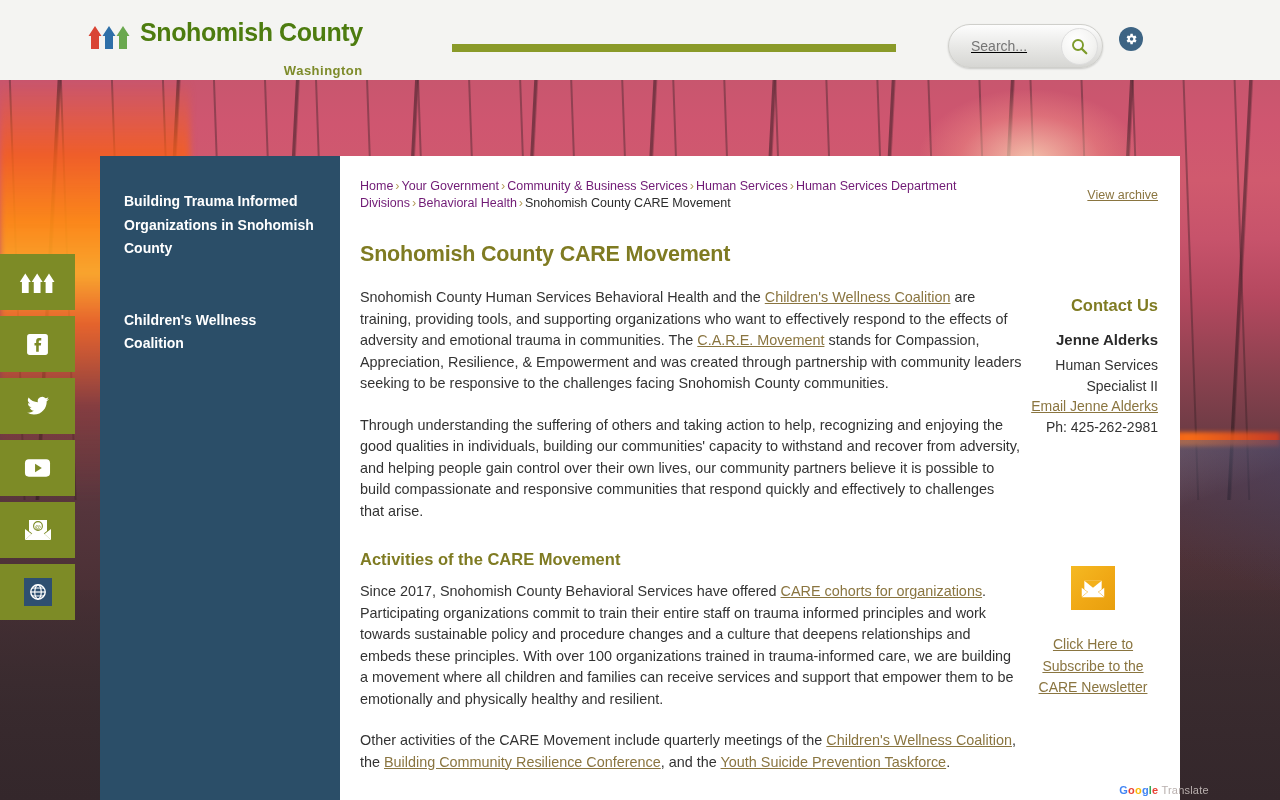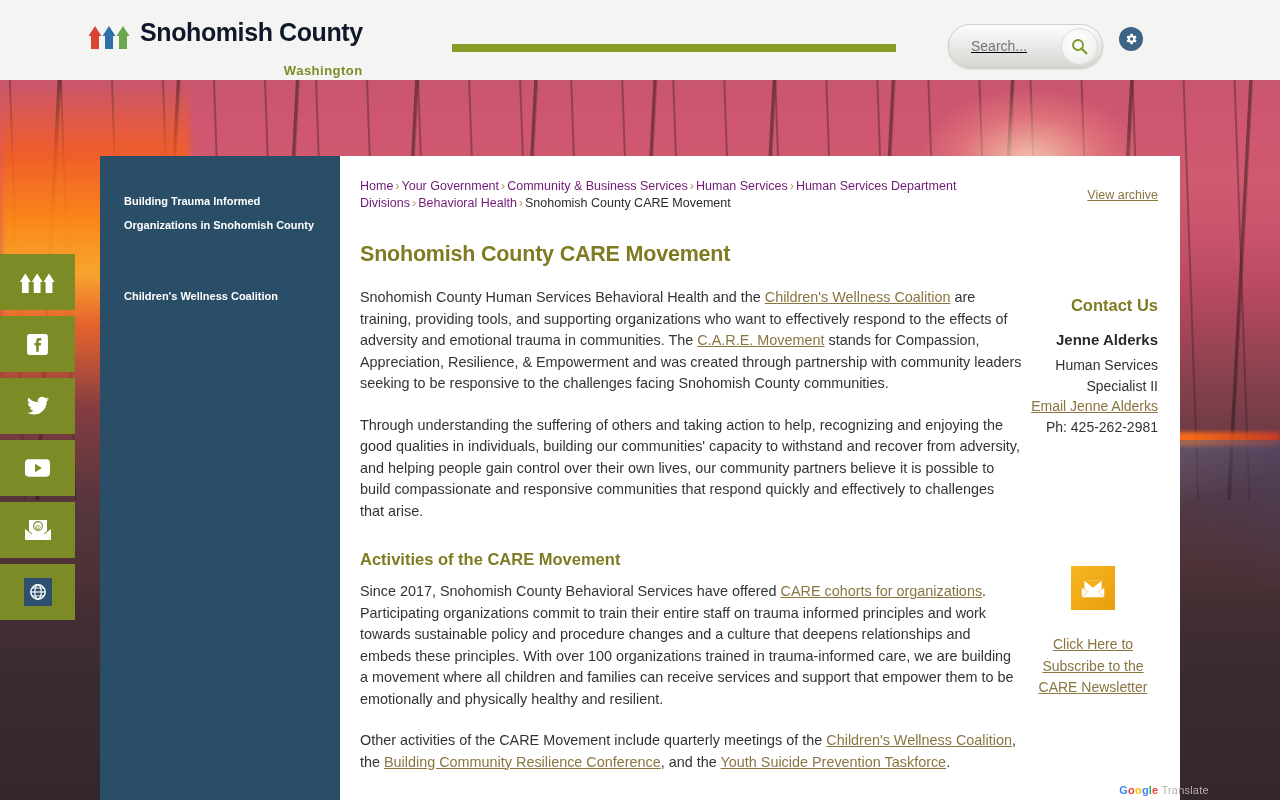--- a/index.html
+++ b/index.html
@@ -119,21 +119,21 @@
     left: 88px; top: 20px;
     display: flex;
     align-items: flex-start;
     gap: 8px;
   }
   .logo-mark { width: 44px; height: 26px; margin-top: 3px; }
   .logo-text { line-height: 1; }
   .logo-title {
     font-size: 25px;
     font-weight: bold;
-    color: #0f172a;
+    color: #4d7c0f;
     letter-spacing: -0.4px;
     white-space: nowrap;
     text-align: center;
   }
   .logo-sub {
     font-size: 13px;
     font-weight: bold;
     color: #7d8b2a;
     letter-spacing: 0.5px;
     text-align: right;
@@ -231,21 +231,21 @@
     position: absolute;
     left: 100px; top: 156px;
     width: 240px;
     height: 644px;
     background: #2b4e68;
     z-index: 10;
     padding: 34px 24px 0 24px;
   }
   .side-nav-item {
     color: #ffffff;
-    font-size: 11px;
+    font-size: 14px;
     font-weight: bold;
     line-height: 23.5px;
     margin-bottom: 48px;
     cursor: pointer;
   }
 
   
   .content {
     position: absolute;
     left: 340px; top: 156px;

